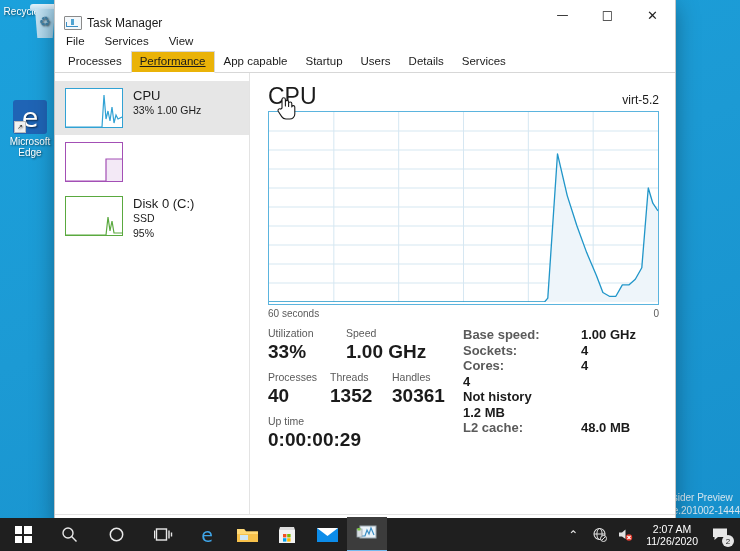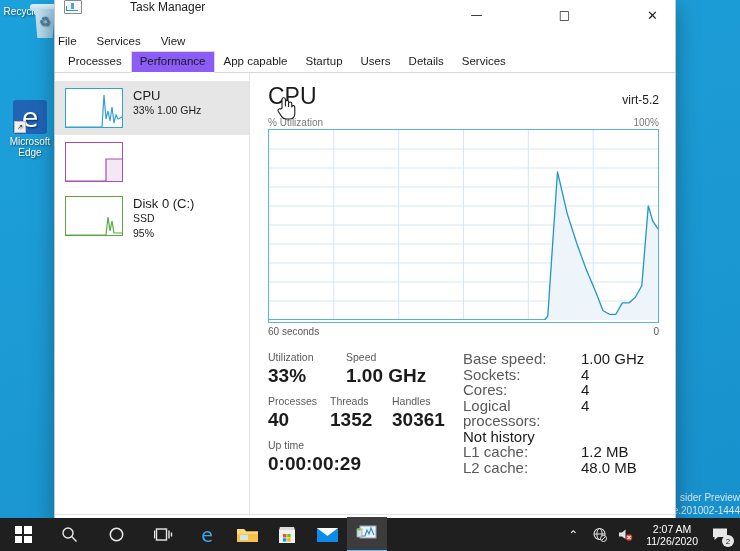--- a/index.html
+++ b/index.html
@@ -21,44 +21,44 @@
     clip-path:polygon(8% 0,92% 0,82% 100%,18% 100%);border-radius:2px;}
   .bin .lid{position:absolute;left:0px;top:0px;width:30px;height:7px;
     background:linear-gradient(180deg,#e4f2fa,#b6daee);border-radius:3px;}
   .bin .rec{position:absolute;left:9px;top:12px;color:#3e7fa5;font-size:13px;}
   .edgeico{width:34px;height:34px;margin:0 auto;border-radius:3px;
     background:#1f64b5;position:relative;display:flex;align-items:center;justify-content:center;}
   .edgeico .e{color:#fff;font-size:27px;font-family:"DejaVu Sans",sans-serif;line-height:1;}
   .edgeico .lnk{position:absolute;left:1px;bottom:1px;width:10px;height:10px;background:#f1f1f1;
     border:1px solid #bbb;font-size:7px;color:#333;text-align:center;line-height:9px;}
   
-  #watermark{position:absolute;right:0px;bottom:34px;text-align:right;color:#dfe9ef;
+  #watermark{position:absolute;right:0px;bottom:34px;text-align:left;color:#dfe9ef;
     font-size:10px;line-height:13px;opacity:.95;}
   
   #tm{position:absolute;left:55px;top:0px;width:620px;height:523px;background:#fff;
     box-shadow:0 0 0 1px #c5c5c5, 0 6px 22px rgba(0,0,0,.35);}
-  #titlebar{height:30px;display:flex;align-items:flex-start;background:#fff;border-bottom:0px;gap:43px;}
+  #titlebar{height:30px;display:flex;align-items:flex-end;background:#fff;border-bottom:0px;}
   #tm-icon{width:16px;height:14px;margin-left:9px;margin-right:7px;position:relative;}
   #tm-icon .scr{position:absolute;left:0;top:0;width:16px;height:12px;border:1px solid #8a8a8a;
     background:#f4f8fb;border-radius:1px;}
   #tm-icon .ln{position:absolute;left:2px;top:6px;width:11px;height:4px;
     border-left:1px solid #3b8ec4;border-bottom:1px solid #3b8ec4;}
   #tm-icon .pk{position:absolute;left:7px;top:3px;width:3px;height:6px;background:#4fa3d1;}
   #tm-title{font-size:12px;color:#1b1b1b;flex:1;}
   .winbtn{width:45px;height:30px;display:flex;align-items:center;justify-content:center;
     font-size:12px;color:#222;font-family:"DejaVu Sans",sans-serif;}
   .winbtn.close{font-size:13px;}
-  #menubar{height:21px;display:flex;align-items:center;padding-left:0;gap:14px;font-size:11.5px;color:#1b1b1b;}
+  #menubar{height:21px;display:flex;align-items:center;padding-left:8px;gap:14px;font-size:11.5px;color:#1b1b1b;}
   #menubar span{padding:1px 3px;}
   #tabstrip{height:21px;display:flex;align-items:flex-end;padding-left:4px;
     border-bottom:1px solid #d7d7d7;background:#fff;}
   .tab{font-size:11.5px;color:#1b1b1b;padding:3px 8px 4px 8px;border:1px solid transparent;
     border-bottom:none;line-height:13px;}
-  .tab.active{border-color:#d7d7d7;background:#8b5cf6;position:relative;top:1px;
-    border-bottom:1px solid #fff;}
+  .tab.active{border-color:#d7d7d7;background:#eab308;position:relative;top:1px;
+    border-bottom:1px solid #fff;text-decoration:underline;}
   #content{display:flex;height:441px;}
   
   #sidebar{width:195px;border-right:1px solid #e3e3e3;padding-top:8px;box-sizing:border-box;background:#fff;}
   .side-item{display:flex;padding:7px 8px 7px 10px;gap:10px;align-items:flex-start;}
   .side-item.selected{background:#e6e6e6;}
   .thumb{width:58px;height:40px;box-sizing:border-box;position:relative;overflow:hidden;background:#fff;flex:none;}
   .thumb.cpu{border:1px solid #31a2d4;}
   .thumb.mem{border:1px solid #a34fb5;}
   .thumb.disk{border:1px solid #5aa93f;}
   .thumb svg{position:absolute;left:0;top:0;}
@@ -68,27 +68,27 @@
   
   #main{flex:1;padding:10px 16px 0 18px;box-sizing:border-box;position:relative;}
   #main-head{display:flex;align-items:baseline;justify-content:space-between;}
   #main-title{font-size:23px;color:#1b1b1b;font-weight:normal;}
   #main-sub{font-size:12px;color:#1b1b1b;}
   #axis-top{display:flex;justify-content:space-between;font-size:10px;color:#7a7a7a;margin-top:7px;}
   #graph{height:192px;border:1px solid #5bb4de;position:relative;margin-top:1px;background:#fff;}
   #graph svg{display:block;}
   #axis-bot{display:flex;justify-content:space-between;font-size:10px;color:#5a5a5a;margin-top:3px;}
   
-  #stats{display:flex;margin-top:14px;}
+  #stats{display:flex;margin-top:8px;}
   #stats-left{width:185px;}
   .st-row{display:flex;margin-bottom:7px;}
   .st-col{}
   .st-lab{font-size:10.5px;color:#5a5a5a;line-height:13px;}
   .st-val{font-size:19px;color:#1b1b1b;line-height:24px;font-weight:bold;}
-  #stats-right{flex:1;padding-left:10px;font-size:15px;}
+  #stats-right{flex:1;padding-left:10px;font-size:13px;font-weight:bold;}
   .sp-row{display:flex;line-height:15.5px;}
   .sp-lab{width:118px;color:#5a5a5a;}
   .sp-val{color:#1b1b1b;}
   
   #tm-footer{height:31px;border-top:1px solid #e3e3e3;display:flex;align-items:center;
     padding-left:10px;gap:22px;background:#fff;}
   .foot-btn{display:flex;align-items:center;gap:6px;font-size:11.5px;color:#1b1b1b;}
   .chev{width:15px;height:15px;border-radius:50%;border:1px solid #9b9b9b;color:#555;
     font-size:8px;display:flex;align-items:center;justify-content:center;font-family:"DejaVu Sans",sans-serif;}
   .resmon{width:15px;height:15px;border-radius:50%;border:1px solid #b05a30;position:relative;}
@@ -209,24 +209,20 @@
       </div>
     </div>
 
     <div id="main">
 
       <div id="main-head">
         <span id="main-title">CPU</span>
         <span id="main-sub">virt-5.2</span>
       </div>
 
-      <div id="axis-top">
-        <span>% Utilization</span>
-        <span>100%</span>
-      </div>
 
       <div id="graph">
         <svg id="graph-svg" width="100%" height="190" viewBox="0 0 384 190" preserveAspectRatio="none">
             <line x1="64" y1="0" x2="64" y2="190" stroke="#d6e7f2" stroke-width="1"></line>
             <line x1="128" y1="0" x2="128" y2="190" stroke="#d6e7f2" stroke-width="1"></line>
             <line x1="192" y1="0" x2="192" y2="190" stroke="#d6e7f2" stroke-width="1"></line>
             <line x1="256" y1="0" x2="256" y2="190" stroke="#d6e7f2" stroke-width="1"></line>
             <line x1="320" y1="0" x2="320" y2="190" stroke="#d6e7f2" stroke-width="1"></line>
             <line x1="0" y1="19" x2="384" y2="19" stroke="#d6e7f2" stroke-width="1"></line>
             <line x1="0" y1="38" x2="384" y2="38" stroke="#d6e7f2" stroke-width="1"></line>
@@ -291,28 +287,26 @@
           </div>
           <div class="sp-row">
             <span class="sp-lab">Sockets:</span>
             <span class="sp-val">4</span>
           </div>
           <div class="sp-row">
             <span class="sp-lab">Cores:</span>
             <span class="sp-val">4</span>
           </div>
           <div class="sp-row">
-            <span class="sp-lab">Logical processors:</span>
             <span class="sp-val">4</span>
           </div>
           <div class="sp-row">
             <span class="sp-val">Not history</span>
           </div>
           <div class="sp-row">
-            <span class="sp-lab">L1 cache:</span>
             <span class="sp-val">1.2 MB</span>
           </div>
           <div class="sp-row">
             <span class="sp-lab">L2 cache:</span>
             <span class="sp-val">48.0 MB</span>
           </div>
         </div>
       </div>
     </div>
   </div>

